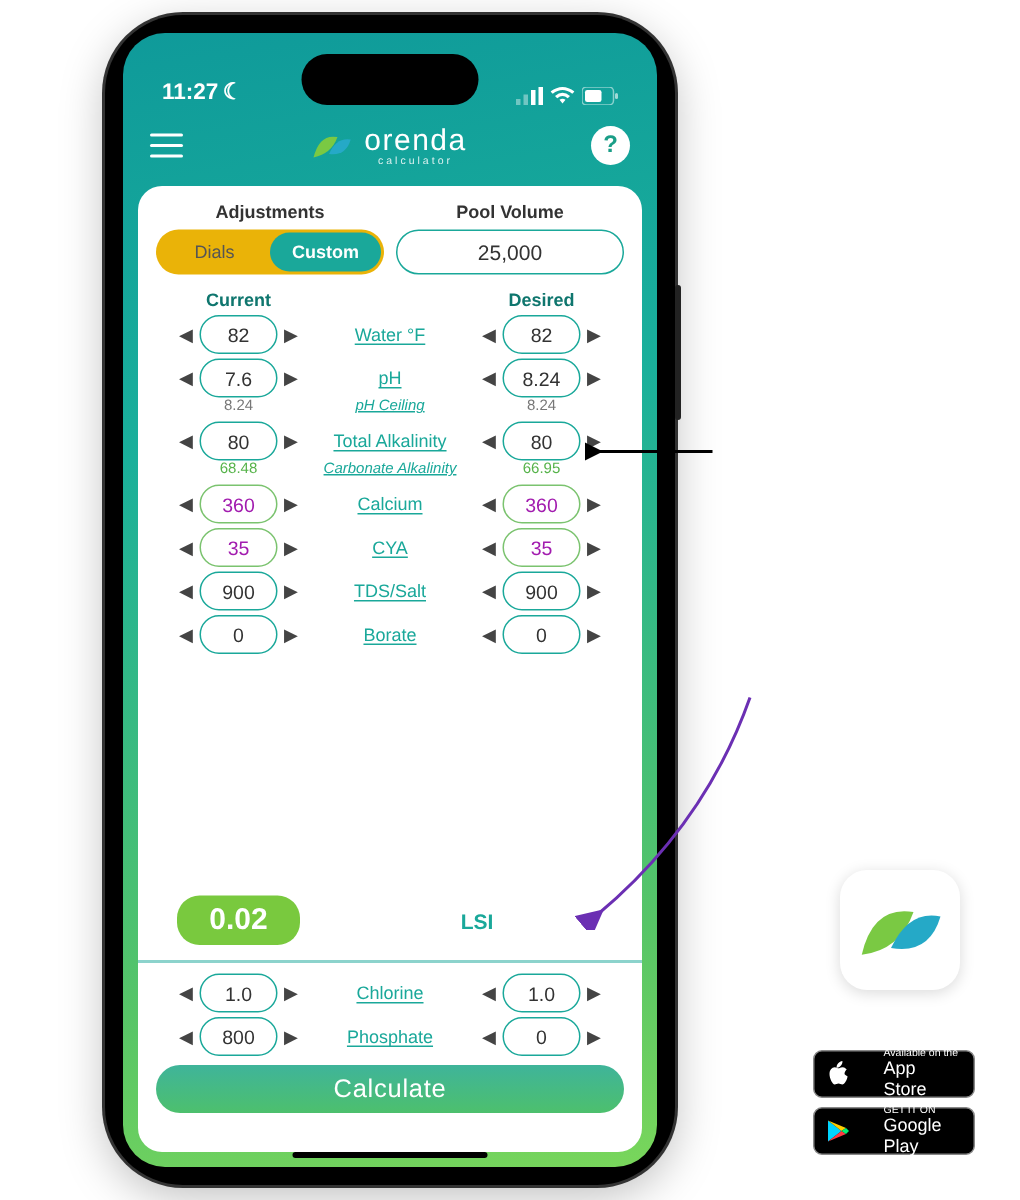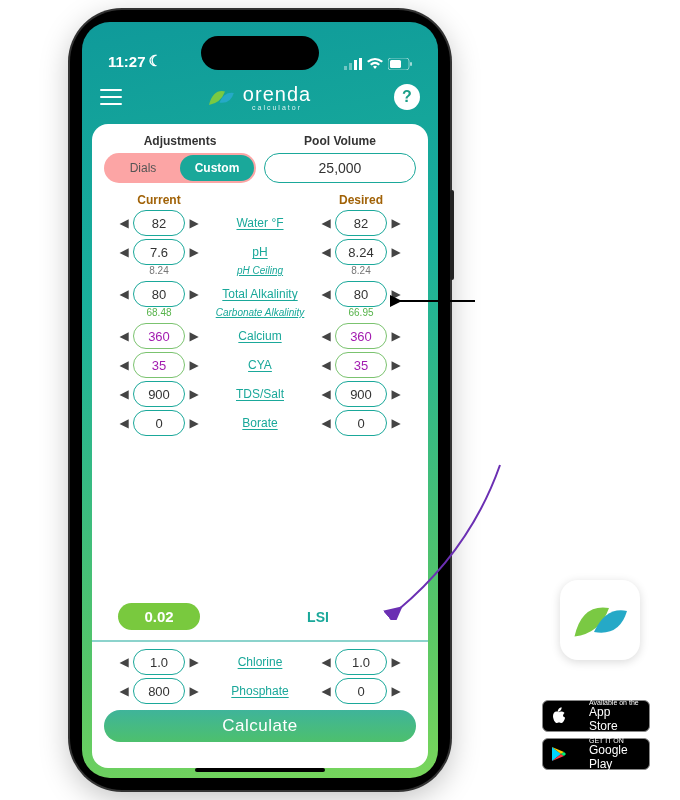--- a/index.html
+++ b/index.html
@@ -94,36 +94,36 @@
     flex: 1;
     padding: 10px 8px;
     display:flex;
     flex-direction:column;
     overflow:hidden;
   }
   .top-row { display:flex; gap:8px; padding:0 4px; }
   .col { flex:1; text-align:center; }
   .top-label { font-size:12px; color:#333; font-weight:600; margin-bottom:5px; }
   .seg {
-    display:flex; background:#fca5a5; border-radius:16px; padding:2px;
+    display:flex; background:#eab308; border-radius:16px; padding:2px;
     height:30px;
     justify-content:space-between;
   }
   .seg button {
     flex:1; border:none; background:transparent; font-size:12px; color:#555;
     border-radius:14px; cursor:pointer;
   }
   .seg button.active { background:#1aa89a; color:#fff; font-weight:600; }
   .vol-input {
     height:30px; width:100%; border:1.5px solid #1aa89a; border-radius:16px;
     text-align:center; font-size:14px; color:#333; font-weight:500;
     background:#fff;
   }
 
-  .headers { display:flex; margin-top:10px; padding:0 4px; font-size:12px; font-weight:600; color:#a16207;}
+  .headers { display:flex; margin-top:10px; padding:0 4px; font-size:12px; font-weight:600; color:#0f766e;}
   .headers .side { width:110px; text-align:center; }
   .headers .mid { flex:1; }
 
   .rows { flex:1; overflow:auto; }
   .row {
     display:flex; align-items:center; padding:3px 4px 0;
   }
   .stepper {
     width:110px; display:flex; align-items:center; justify-content:center; gap:2px;
   }
@@ -151,21 +151,21 @@
   .subrow .s-mid { flex:1; text-align:center; color:#1aa89a; font-style:italic; text-decoration:underline; cursor:pointer;}
 
   .lsi-row {
     display:flex; align-items:center; padding:6px 4px; gap:6px;
   }
   .lsi-pill {
     width:110px; text-align:center;
   }
   .pill {
     display:inline-block; min-width:82px; padding:5px 0; border-radius:15px;
-    color:#fff; font-weight:600; font-size:15px;
+    color:#fff; font-weight:600; font-size:20px;
   }
   .pill.green { background:#79c93e; }
   .pill.purple { background:#7a3fb5; }
   .lsi-label {
     flex:1; text-align:center; color:#1aa89a; font-weight:700; font-size:14px;
   }
   .divider {
     height:2px; background:#1aa89a; opacity:.5; margin:4px -8px;
   }
 

